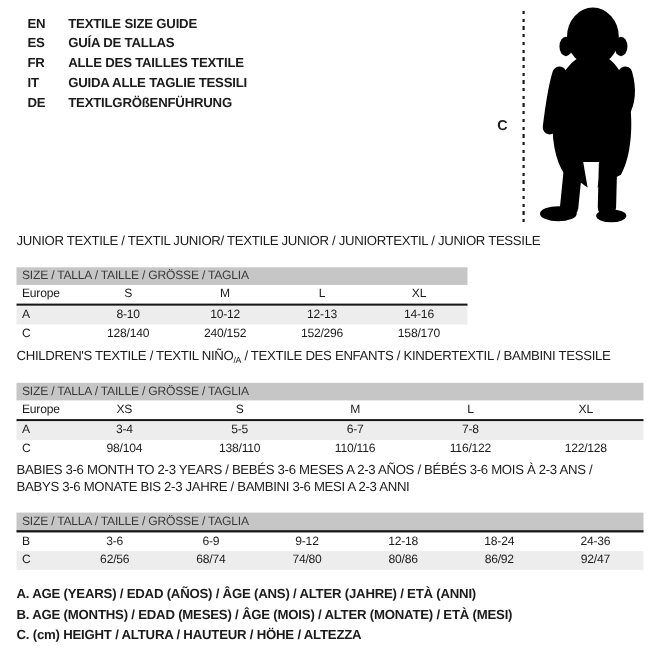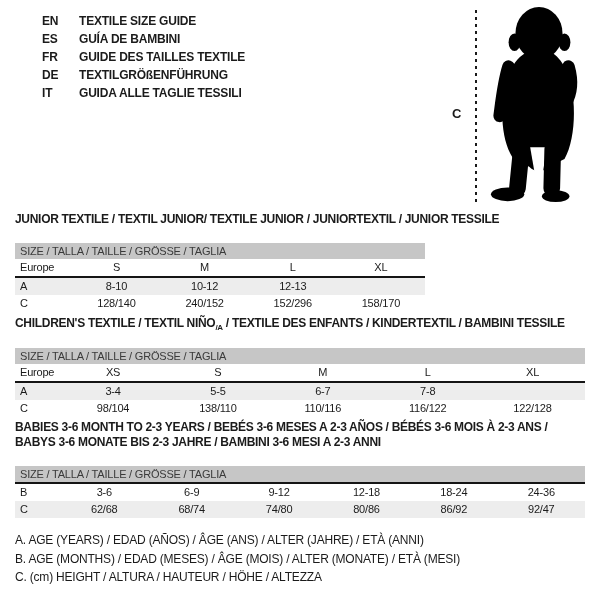--- a/index.html
+++ b/index.html
@@ -2,33 +2,33 @@
 <html><head>
 <meta charset="utf-8">
 <style>
   html,body{margin:0;padding:0;}
   body{
     width:600px;height:600px;background:#ffffff;position:relative;overflow:hidden;
     font-family:"Liberation Sans", sans-serif;color:#1b1b1b;
     -webkit-font-smoothing:antialiased;
   }
   
-  .lang-list{position:absolute;left:42px;top:12px;font-weight:bold;font-size:12px;line-height:18px;letter-spacing:-0.2px;}
+  .lang-list{position:absolute;left:25px;top:12px;font-weight:bold;font-size:12px;line-height:18px;letter-spacing:-0.2px;}
   .lang-row{display:flex;}
   .lang-code{width:37px;flex:0 0 37px;}
   
   .dash-line{
     position:absolute;left:475px;top:10px;width:2px;height:196px;
     background:repeating-linear-gradient(to bottom,#1a1a1a 0 3px,transparent 3px 7px);
   }
   .figure-label{position:absolute;left:452px;top:106px;font-weight:bold;font-size:13px;}
   .baby-svg{position:absolute;left:480px;top:2px;width:118px;height:206px;}
   
   .section-title{
-    position:absolute;left:15px;font-weight:bold;font-size:12px;letter-spacing:-0.3px;
+    position:absolute;left:15px;font-weight:normal;font-size:12px;letter-spacing:-0.3px;
     line-height:15px;white-space:nowrap;
   }
   .section-title .sub{font-size:8px;vertical-align:sub;}
   
   .size-table{position:absolute;left:15px;font-size:11px;}
   .tbl-header{
     background:#c6c6c6;height:16px;line-height:16px;padding-left:5px;
     color:#3a3a3a;letter-spacing:-0.2px;font-size:11px;
   }
   .tbl-header.underlined{border-bottom:2px solid #151515;}
@@ -43,45 +43,45 @@
   .junior .cell{width:21.5%;}
   .children .size-table{top:348px;width:570px;}
   .children .section-title{top:316px;}
   .children .cell-label{width:8%;}
   .children .cell{width:18.4%;}
   .babies .size-table{top:466px;width:570px;}
   .babies .section-title{top:420px;}
   .babies .cell-label{width:8%;}
   .babies .cell{width:15.333%;}
   
-  .legend{position:absolute;left:15px;top:531px;font-weight:normal;font-size:12px;line-height:18.5px;letter-spacing:-0.2px;}
+  .legend{position:absolute;left:15px;top:531px;font-weight:bold;font-size:12px;line-height:18.5px;letter-spacing:-0.2px;}
 </style>
 </head>
 <body>
 
 <div class="lang-list" id="lang-list">
     <div class="lang-row">
       <span class="lang-code">EN</span>
       <span class="lang-label">TEXTILE SIZE GUIDE</span>
     </div>
     <div class="lang-row">
       <span class="lang-code">ES</span>
-      <span class="lang-label">GUÍA DE BAMBINI</span>
+      <span class="lang-label">GUÍA DE TALLAS</span>
     </div>
     <div class="lang-row">
       <span class="lang-code">FR</span>
-      <span class="lang-label">GUIDE DES TAILLES TEXTILE</span>
+      <span class="lang-label">ALLE DES TAILLES TEXTILE</span>
+    </div>
+    <div class="lang-row">
+      <span class="lang-code">IT</span>
+      <span class="lang-label">GUIDA ALLE TAGLIE TESSILI</span>
     </div>
     <div class="lang-row">
       <span class="lang-code">DE</span>
       <span class="lang-label">TEXTILGRÖßENFÜHRUNG</span>
-    </div>
-    <div class="lang-row">
-      <span class="lang-code">IT</span>
-      <span class="lang-label">GUIDA ALLE TAGLIE TESSILI</span>
     </div>
   </div>
 
 <div class="dash-line"></div>
 <div class="figure-label">C</div>
 <svg class="baby-svg" viewBox="0 0 120 210" xmlns="http://www.w3.org/2000/svg">
   <g fill="#000000">
     <ellipse cx="60" cy="32" rx="24" ry="27"></ellipse>
     <ellipse cx="35" cy="41" rx="6" ry="9"></ellipse>
     <ellipse cx="86" cy="41" rx="6" ry="9"></ellipse>
@@ -107,20 +107,21 @@
         <div class="cell">S</div>
         <div class="cell">M</div>
         <div class="cell">L</div>
         <div class="cell">XL</div>
       </div>
       <div class="tbl-row shaded">
         <div class="cell-label">A</div>
         <div class="cell">8-10</div>
         <div class="cell">10-12</div>
         <div class="cell">12-13</div>
+        <div class="cell">14-16</div>
       </div>
       <div class="tbl-row ">
         <div class="cell-label">C</div>
         <div class="cell">128/140</div>
         <div class="cell">240/152</div>
         <div class="cell">152/296</div>
         <div class="cell">158/170</div>
       </div>
     </div>
 </div>
@@ -168,21 +169,21 @@
         <div class="cell-label">B</div>
         <div class="cell">3-6</div>
         <div class="cell">6-9</div>
         <div class="cell">9-12</div>
         <div class="cell">12-18</div>
         <div class="cell">18-24</div>
         <div class="cell">24-36</div>
       </div>
       <div class="tbl-row shaded">
         <div class="cell-label">C</div>
-        <div class="cell">62/68</div>
+        <div class="cell">62/56</div>
         <div class="cell">68/74</div>
         <div class="cell">74/80</div>
         <div class="cell">80/86</div>
         <div class="cell">86/92</div>
         <div class="cell">92/47</div>
       </div>
     </div>
 </div>
 
 <div class="legend" id="legend">

